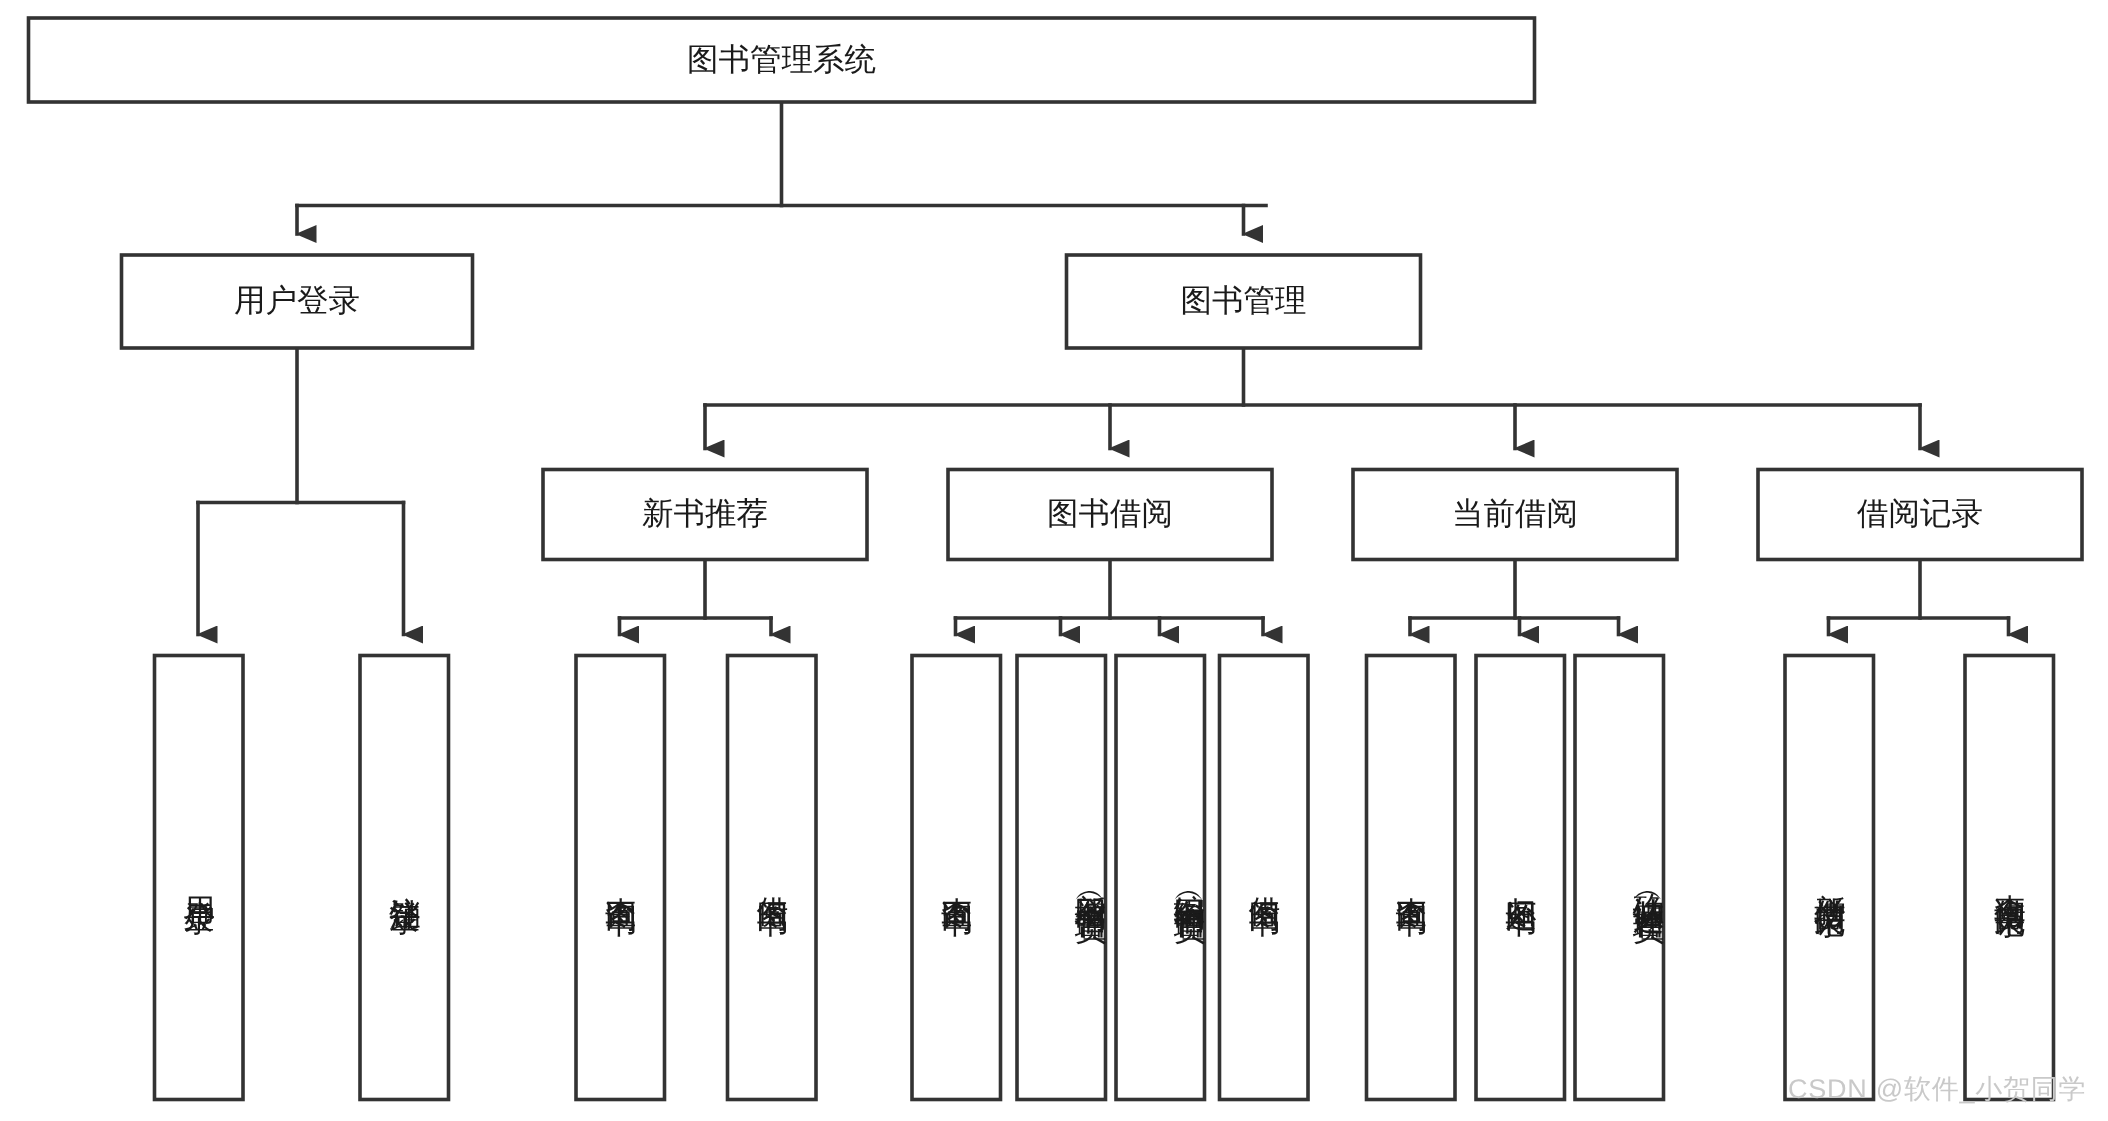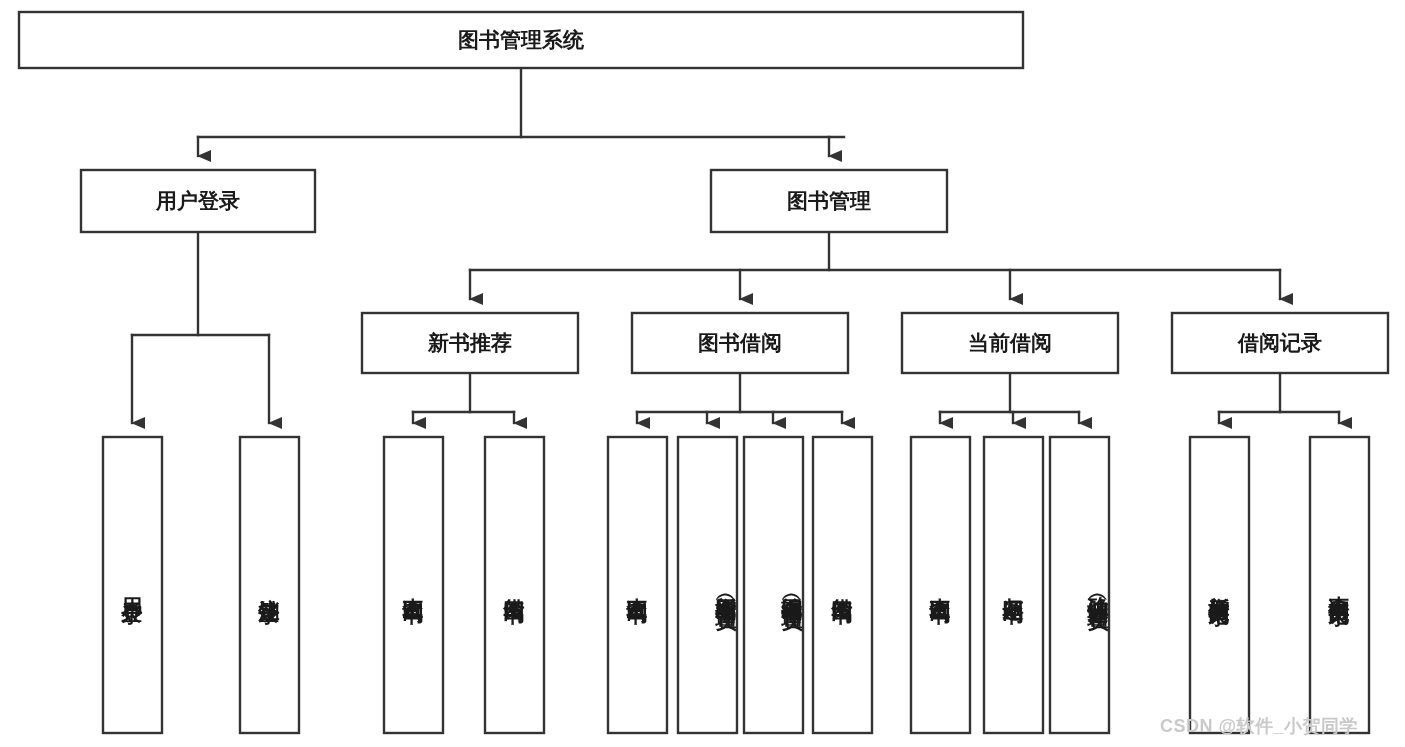--- a/index.html
+++ b/index.html
@@ -11,21 +11,20 @@
     width: 1405px;
     height: 747px;
     font-family: "Liberation Sans", "DejaVu Sans", sans-serif;
     overflow: hidden;
     position: relative;
   }
   #diagram-root {
     position: relative;
     width: 1405px;
     height: 747px;
-    font-weight: bold;
   }
   svg#tree-svg {
     position: absolute;
     top: 0;
     left: 0;
     width: 1405px;
     height: 747px;
     display: block;
   }
   .node-box {
@@ -196,15 +195,15 @@
   <div class="node-label-v" style="left:608px; top:437px; width:59px; height:296px;">查询图书</div>
   <div class="node-label-v" style="left:678px; top:437px; width:59px; height:296px; align-items:flex-start; padding-top:6px; box-sizing:border-box;">新增图书（管理员）</div>
   <div class="node-label-v" style="left:744px; top:437px; width:59px; height:296px; align-items:flex-start; padding-top:6px; box-sizing:border-box;">编辑图书（管理员）</div>
   <div class="node-label-v" style="left:813px; top:437px; width:59px; height:296px;">借阅图书</div>
   <div class="node-label-v" style="left:911px; top:437px; width:59px; height:296px;">查询图书</div>
   <div class="node-label-v" style="left:984px; top:437px; width:59px; height:296px;">归还图书</div>
   <div class="node-label-v" style="left:1050px; top:437px; width:59px; height:296px; align-items:flex-start; padding-top:6px; box-sizing:border-box;">确认归还（管理员）</div>
   <div class="node-label-v" style="left:1190px; top:437px; width:59px; height:296px;">新增借阅记录</div>
   <div class="node-label-v" style="left:1310px; top:437px; width:59px; height:296px;">查询借阅记录</div>
 
-  <div class="watermark" style="left:1160px; top:714px;text-align:center;">CSDN @软件_小贺同学</div>
+  <div class="watermark" style="left:1192px; top:714px;text-align:center;">CSDN @软件_小贺同学</div>
 
 </div>
 
 </body></html>

